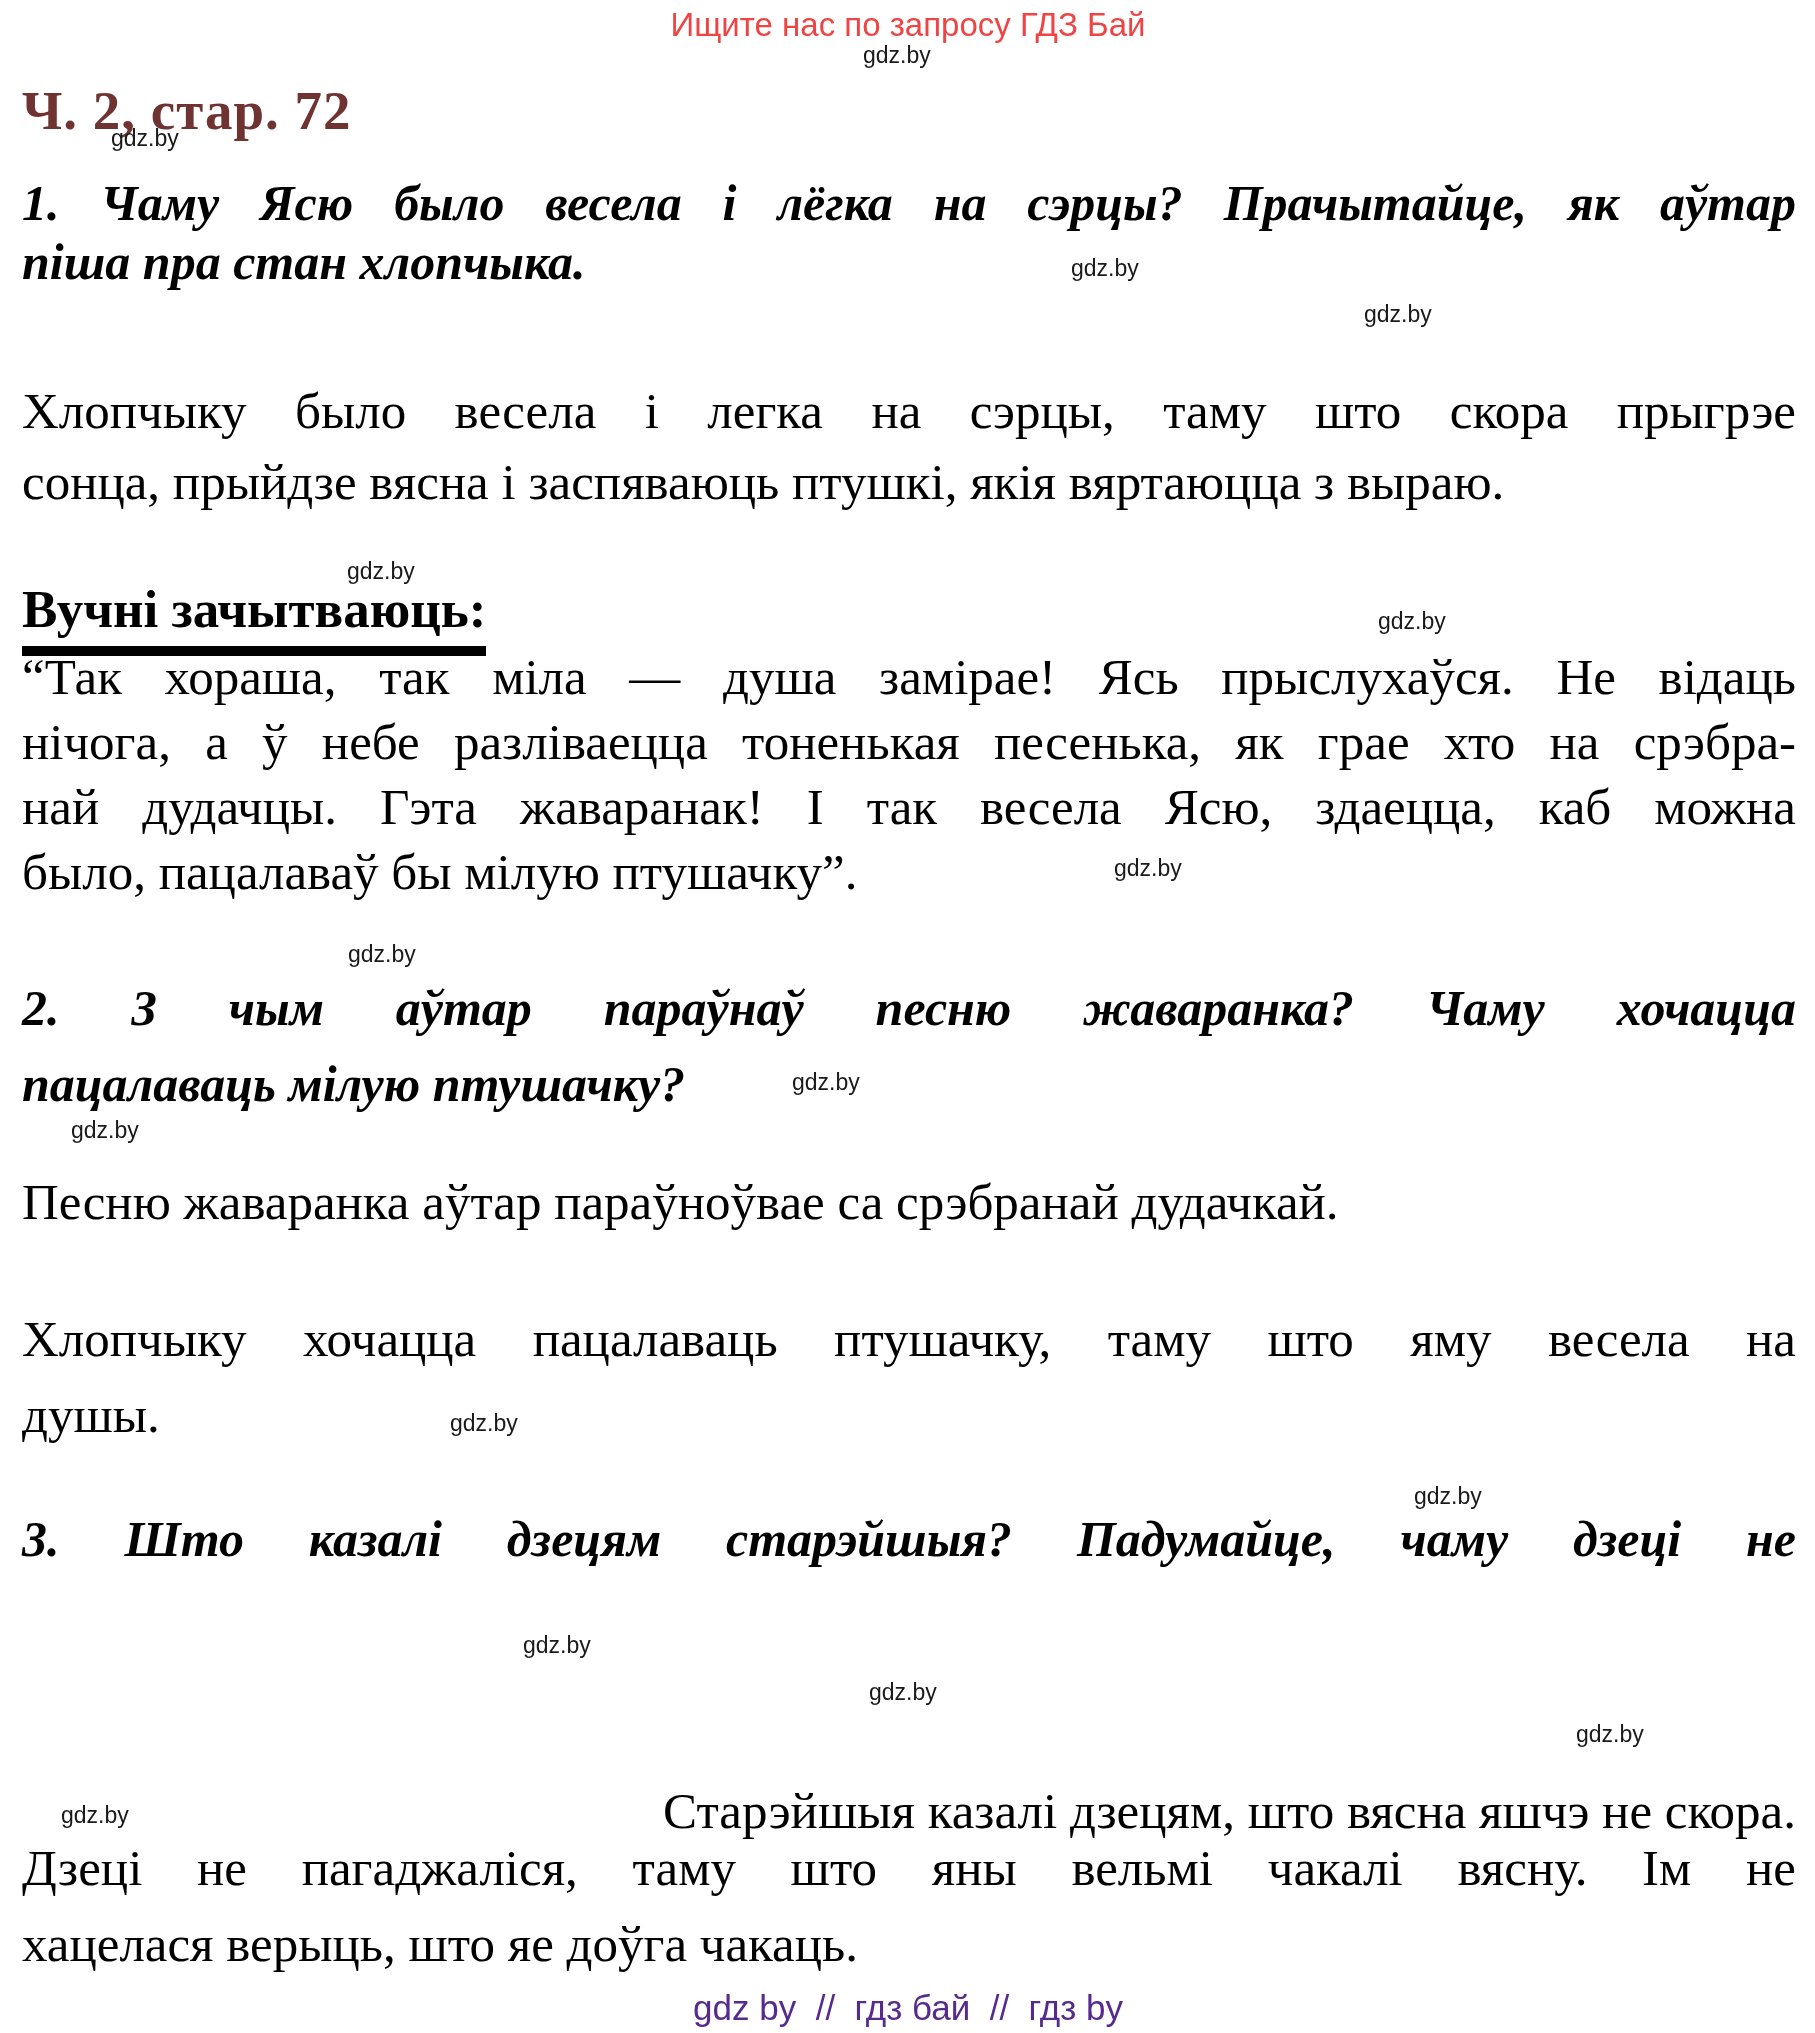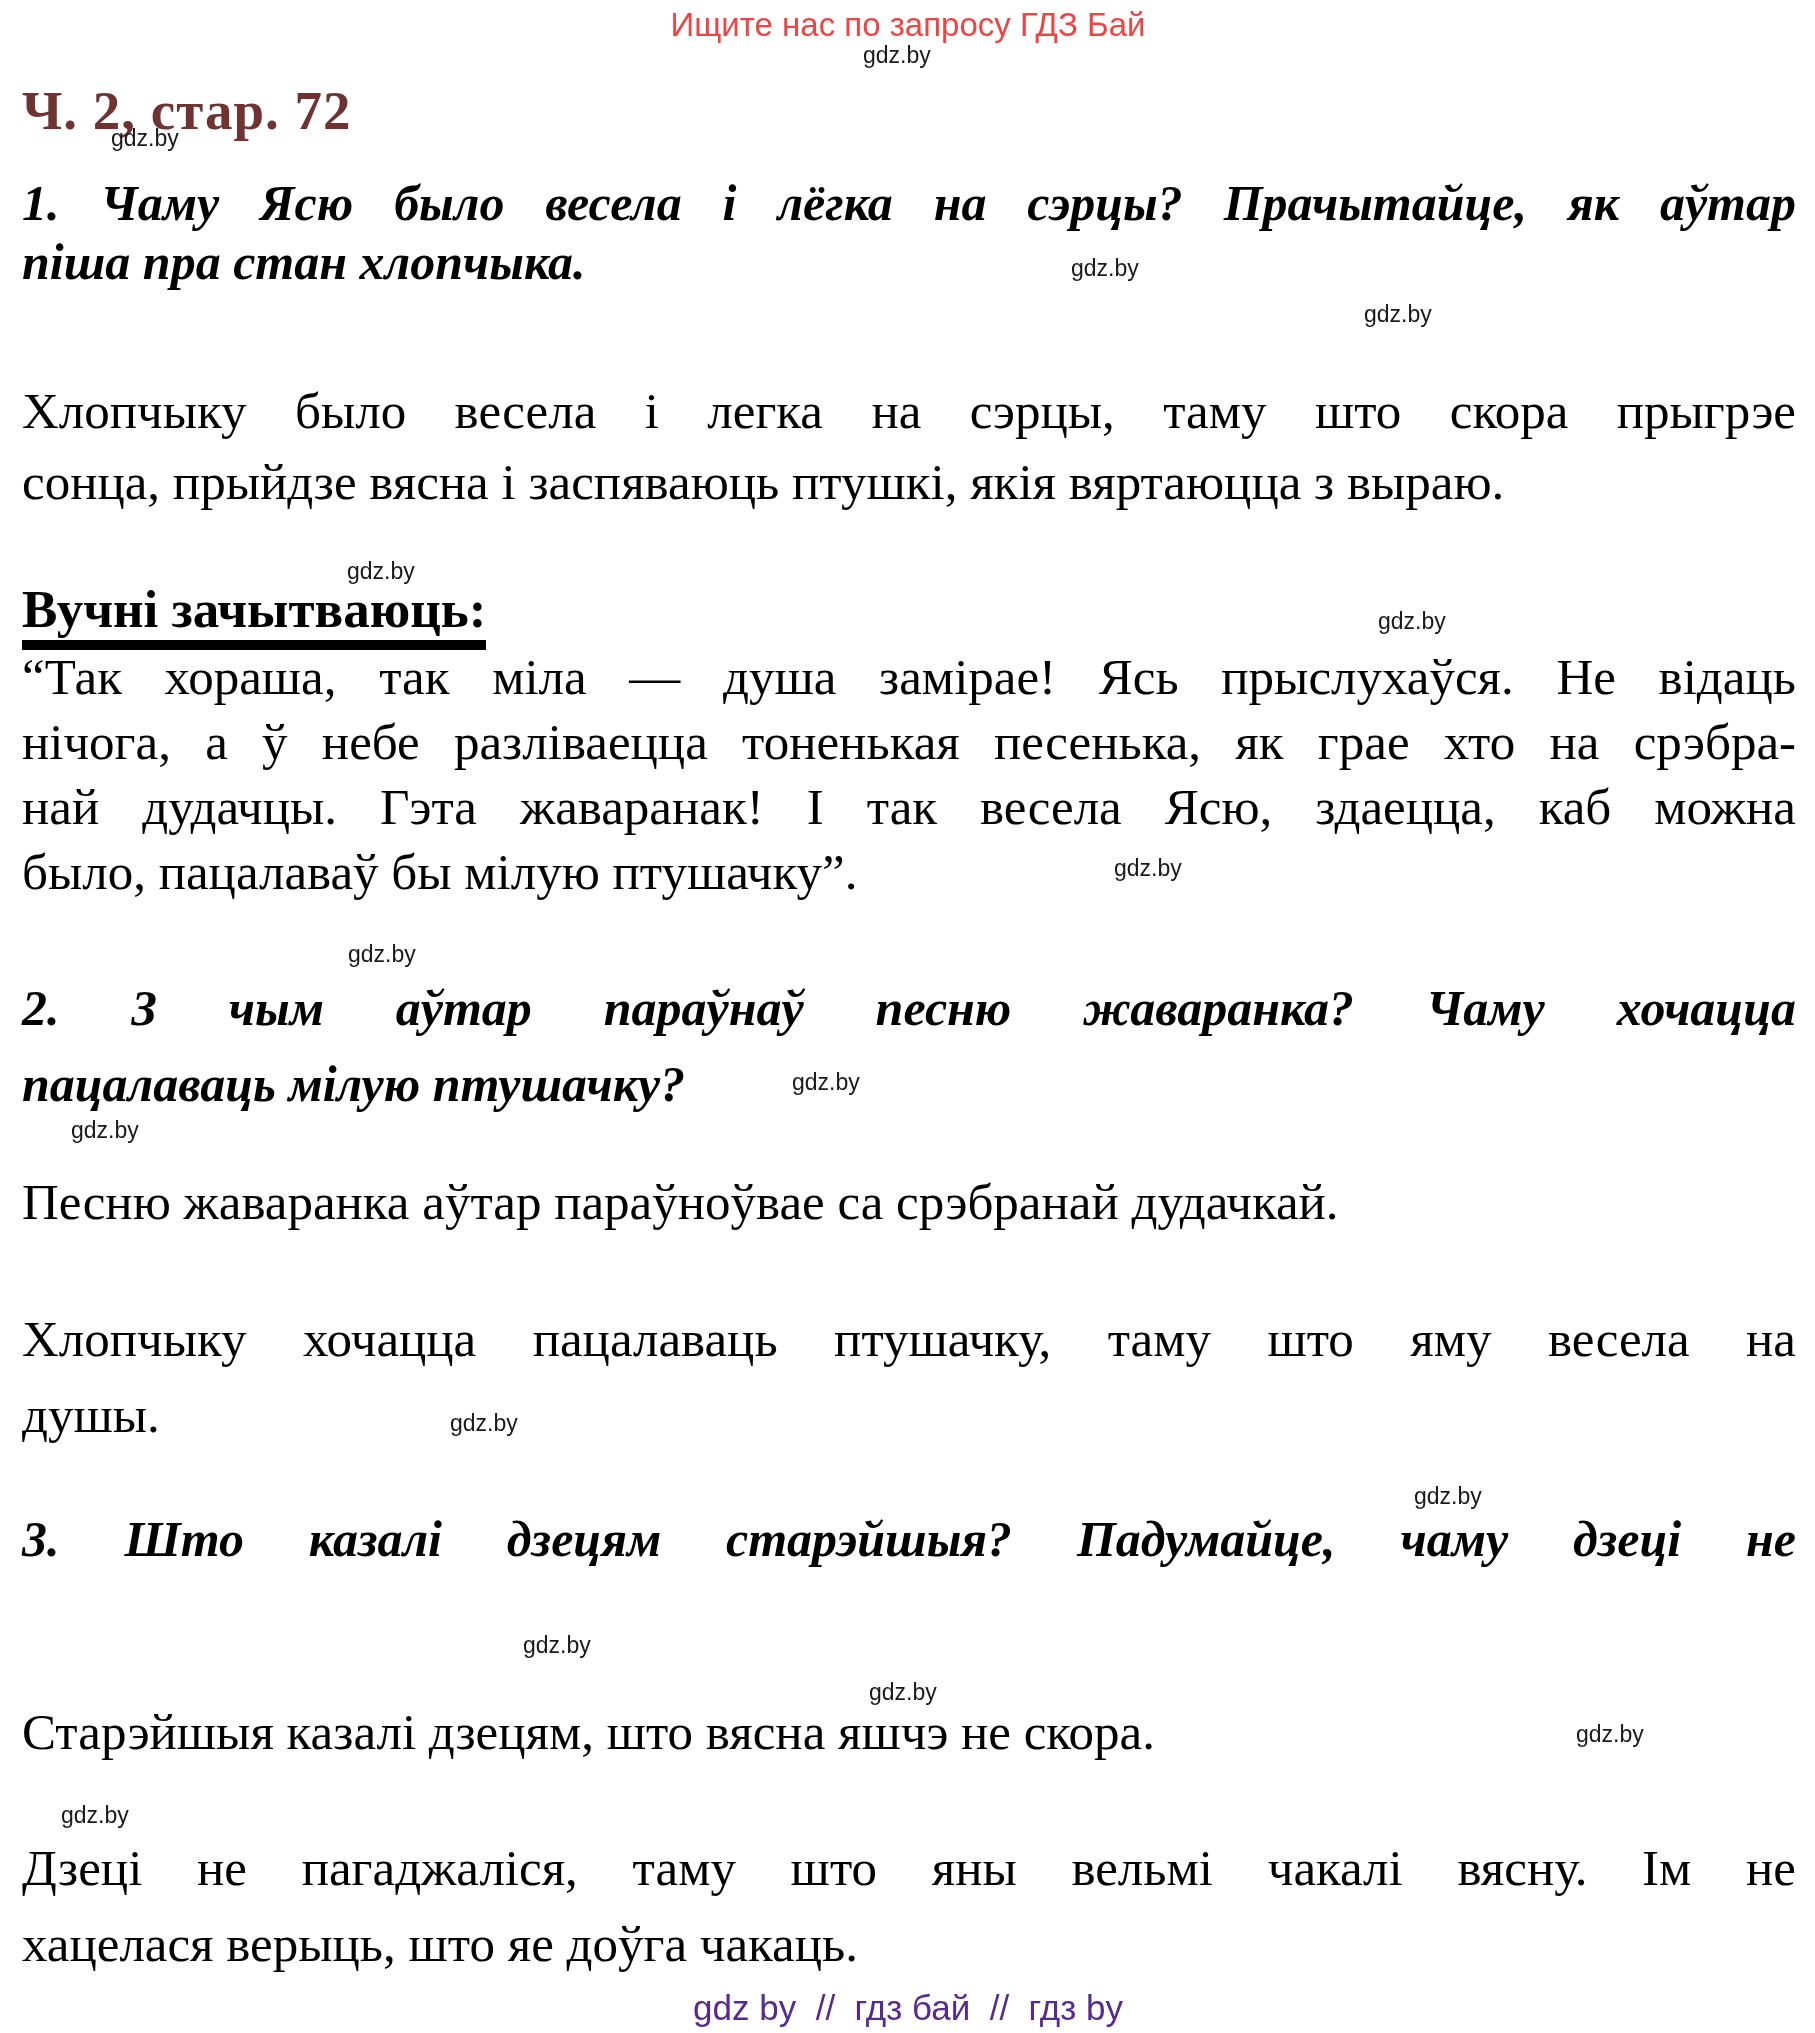--- a/index.html
+++ b/index.html
@@ -22,27 +22,27 @@
     position:absolute; font-family:"Liberation Sans", sans-serif;
     font-size:23px; color:#1a1a1a; white-space:nowrap;
   }
   
   .tb { position:absolute; left:22px; width:1774px; font-size:51px; line-height:71px; }
   .jl { text-align:justify; text-align-last:justify; }
   .qst { font-weight:bold; font-style:italic; font-size:50px; line-height:76px; }
   .q1 { top:174px; line-height:59px; }
   .a1 { top:376px; }
   .reading { top:580px; font-size:53px; font-weight:bold; line-height:59px; }
-  .reading .ul { border-bottom:10px solid #000; padding-bottom:2px; }
+  .reading .ul { border-bottom:10px solid #000; padding-bottom:8px; }
   .quote { top:645px; line-height:65px; }
   .q2 { top:970px;font-style:italic; }
   .a2 { top:1167px; }
   .a2b { top:1301px; line-height:76px; }
   .q3 { top:1501px; }
-  .a3a { top:1697px; }
+  .a3a { top:1776px;text-align:right; }
   .a3b { top:1830px; line-height:76px; }
   
   .footer {
     position:absolute; top:1988px; left:0; right:0; text-align:center;
     font-family:"Liberation Sans", sans-serif; font-size:35px; white-space:pre;
   }
 </style>
 </head>
 <body>
 

